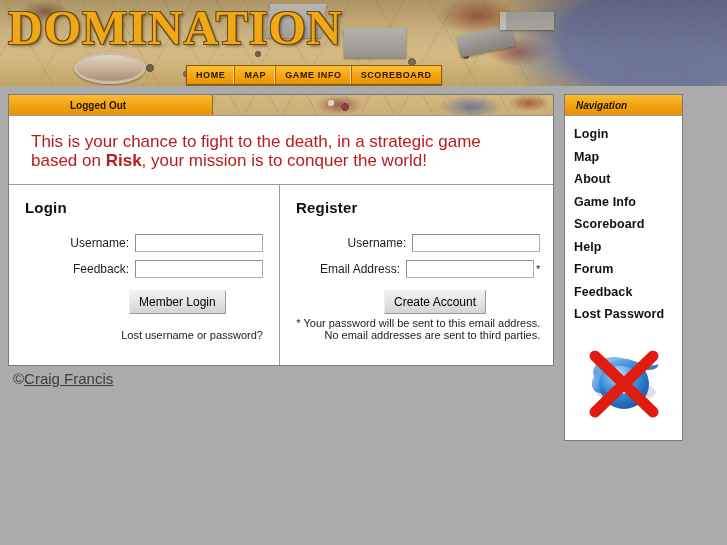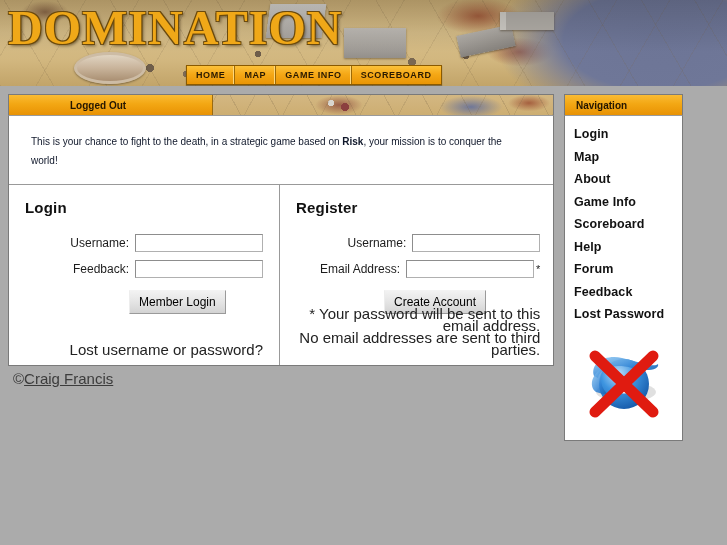--- a/index.html
+++ b/index.html
@@ -211,23 +211,23 @@
     font-weight: bold;
     color: #241600;
   }
   .panel-body {
     background: #fff;
     border: 1px solid #7a7a7a;
     border-top: 1px solid #9a9a9a;
   }
   .intro {
     padding: 16px 22px 14px 22px;
-    font-size: 10px;
+    font-size: 17px;
     line-height: 19px;
-    color: #0f172a;
+    color: #b91c1c;
   }
   .intro b { font-weight: bold; }
   .intro-divider {
     height: 1px;
     background: #999;
     margin: 0;
   }
 
   .forms {
     display: flex;
@@ -292,22 +292,22 @@
     padding: 4px 9px;
     background: linear-gradient(180deg, #f2f2f2 0%, #e3e3e3 55%, #d3d3d3 100%);
     border: 1px solid #9a9a9a;
     border-top-color: #f3f3f3;
     border-left-color: #ededed;
     cursor: pointer;
   }
   .form-note {
     position: absolute;
     right: 16px;
-    bottom: 9px;
-    font-size: 15px;
+    bottom: 24px;
+    font-size: 11px;
     color: #222;
     text-align: right;
     line-height: 12px;
   }
   .form-note a {
     color: #222;
     text-decoration: none;
   }
 
   .copyright {
@@ -328,20 +328,21 @@
     top: 8px;
     width: 119px;
   }
   .nav-head {
     height: 20px;
     background: linear-gradient(180deg, #f9bb33 0%, #f3a713 45%, #e89204 100%);
     border: 1px solid #7a7a7a;
     border-bottom: none;
     display: flex;
     align-items: center;
+    font-style: italic;
   }
   .nav-head span {
     padding-left: 11px;
     font-size: 10px;
     font-weight: bold;
     color: #241600;
   }
   .nav-body {
     background: #fff;
     border: 1px solid #7a7a7a;

